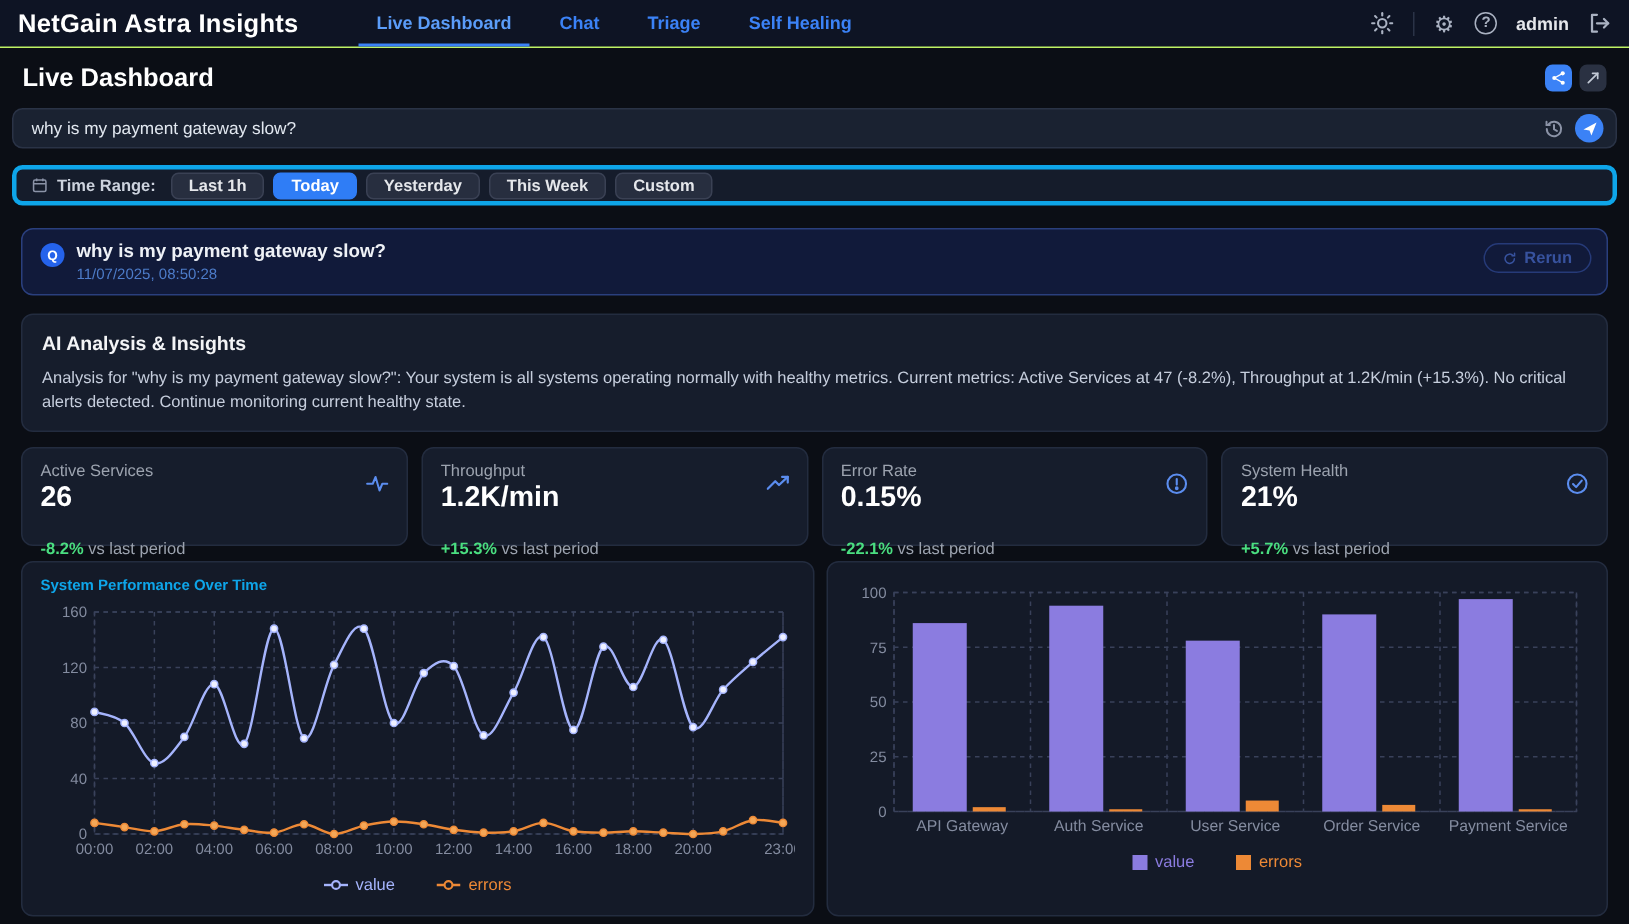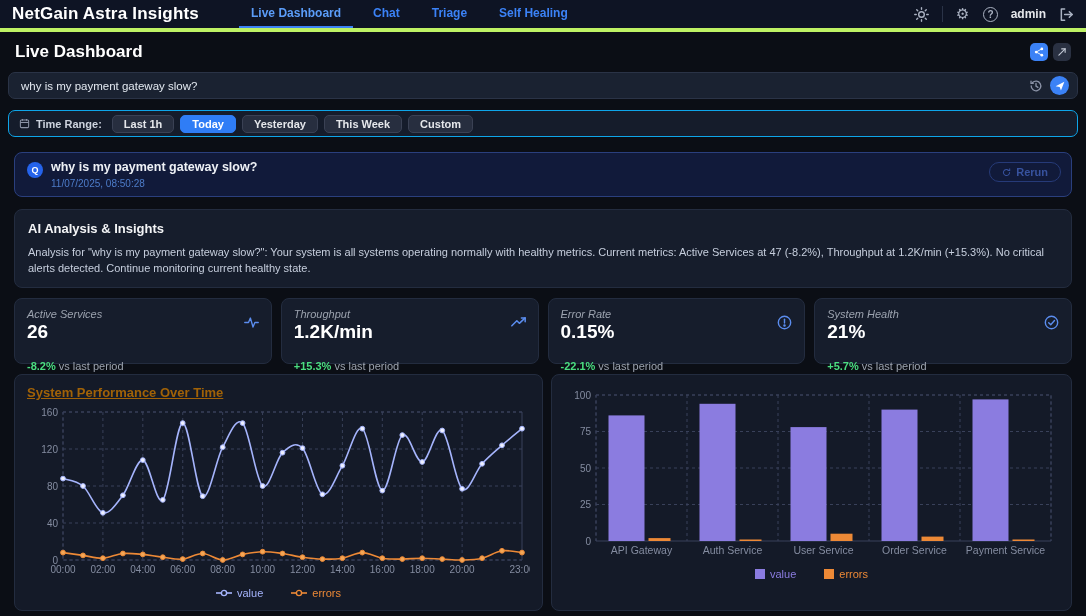--- a/index.html
+++ b/index.html
@@ -4,21 +4,21 @@
 <style>
   * { margin:0; padding:0; box-sizing:border-box; }
   html,body { width:1086px; height:616px; overflow:hidden; }
   body {
     background:#0b0e15;
     font-family:"Liberation Sans","DejaVu Sans",sans-serif;
     color:#e5e7eb;
   }
   
   .nav {
-    height:32px; background:#0e1424; border-bottom:4px solid #bef264;
+    height:32px; background:#0e1424; border-bottom:1px solid #bef264;
     display:flex; align-items:center; padding:0 12px;
   }
   .brand { font-size:17px; font-weight:bold; color:#ffffff; letter-spacing:.2px; margin-right:40px; }
   .tabs { display:flex; align-items:stretch; height:100%; gap:8px; }
   .tab {
     display:flex; align-items:center; padding:0 12px; font-size:12px; font-weight:600;
     color:#3b82f6; cursor:pointer; border-bottom:2px solid transparent;
   }
   .tab.active { color:#5b9df9; border-bottom-color:#3b82f6; }
   .nav-right { margin-left:auto; display:flex; align-items:center; gap:12px; }
@@ -35,21 +35,21 @@
   .sq-btn.blue { background:#3b82f6; color:#fff; }
   .sq-btn.gray { background:#2a3142; color:#c3cad6; }
   .query-row {
     background:#1a2231; border:1px solid #2a3346; border-radius:7px;
     height:27px; display:flex; align-items:center; padding:0 8px 0 12px; margin-bottom:11px;
   }
   .query-input { flex:1; background:transparent; border:none; outline:none; color:#e2e8f0; font-size:11.5px; font-family:inherit; }
   .icon-btn { background:transparent; border:none; color:#8b93a7; width:20px; height:20px; display:flex; align-items:center; justify-content:center; cursor:pointer; }
   .send-btn { width:19px; height:19px; border-radius:50%; background:#3b82f6; border:none; display:flex; align-items:center; justify-content:center; color:#fff; cursor:pointer; margin-left:4px; }
   .time-row {
-    background:#151c2b; border:1px solid #0ea5e9; border-radius:7px;
+    background:#151c2b; border:3px solid #0ea5e9; border-radius:7px;
     height:27px; display:flex; align-items:center; gap:6px; padding:0 10px; margin-bottom:15px;
   }
   .time-label { font-size:11px; font-weight:bold; color:#cdd3de; margin-right:4px; display:flex; align-items:center; gap:6px; }
   .chip {
     background:#272e3f; border:1px solid #3a4154; color:#e5e7eb; font-size:11px; font-weight:bold;
     border-radius:5px; padding:2px 11px; cursor:pointer; font-family:inherit;
   }
   .chip.active { background:#2f7df6; border-color:#2f7df6; color:#fff; }
   .query-card {
     background:#111a3a; border:1px solid #2a3f7d; border-radius:8px;
@@ -68,32 +68,32 @@
     padding:11px 13px; margin:0 6px 10px 6px;
   }
   .ai-title { font-size:13px; font-weight:bold; color:#f3f4f6; margin-bottom:8px; }
   .ai-body { font-size:11px; line-height:16px; color:#c6cedd; }
   
   .metrics { display:flex; gap:9px; margin:0 6px 10px 6px; }
   .metric-card {
     flex:1; background:#161d2c; border:1px solid #232c3f; border-radius:8px;
     padding:9px 12px; position:relative; height:66px;
   }
-  .m-label { font-size:11px; color:#9ca3af;font-style:italic; }
+  .m-label { font-size:11px; color:#9ca3af; }
   .m-value { font-size:19px; font-weight:bold; color:#ffffff; margin-top:1px; }
   .m-delta { font-size:11px; margin-top:17px; color:#9ca3af; }
   .m-delta b { color:#4ade80; font-weight:bold; margin-right:3px; }
   .m-icon { position:absolute; top:16px; right:12px; color:#5b8def; }
   
   .charts { display:flex; gap:8px; margin:0 6px; }
   .chart-card {
     flex:1; background:#141a28; border:1px solid #232c3f; border-radius:8px;
     padding:10px 12px 6px 12px; height:237px;
   }
-  .chart-title { font-size:13px; font-weight:bold; color:#a16207; margin-bottom:4px;text-decoration:underline; }
+  .chart-title { font-size:10px; font-weight:bold; color:#0ea5e9; margin-bottom:4px; }
   .legend { display:flex; justify-content:center; gap:28px; margin-top:1px; }
   .legend-item { display:flex; align-items:center; gap:5px; font-size:11px; }
   svg text.tick { font-size:10px; fill:#848ca0; font-family:"Liberation Sans",sans-serif; }
   svg .grid { stroke:#39415a; stroke-width:1; stroke-dasharray:3 3; fill:none; }
 </style>
 </head>
 <body>
 
 <div class="nav">
   <div class="brand">NetGain Astra Insights</div>

